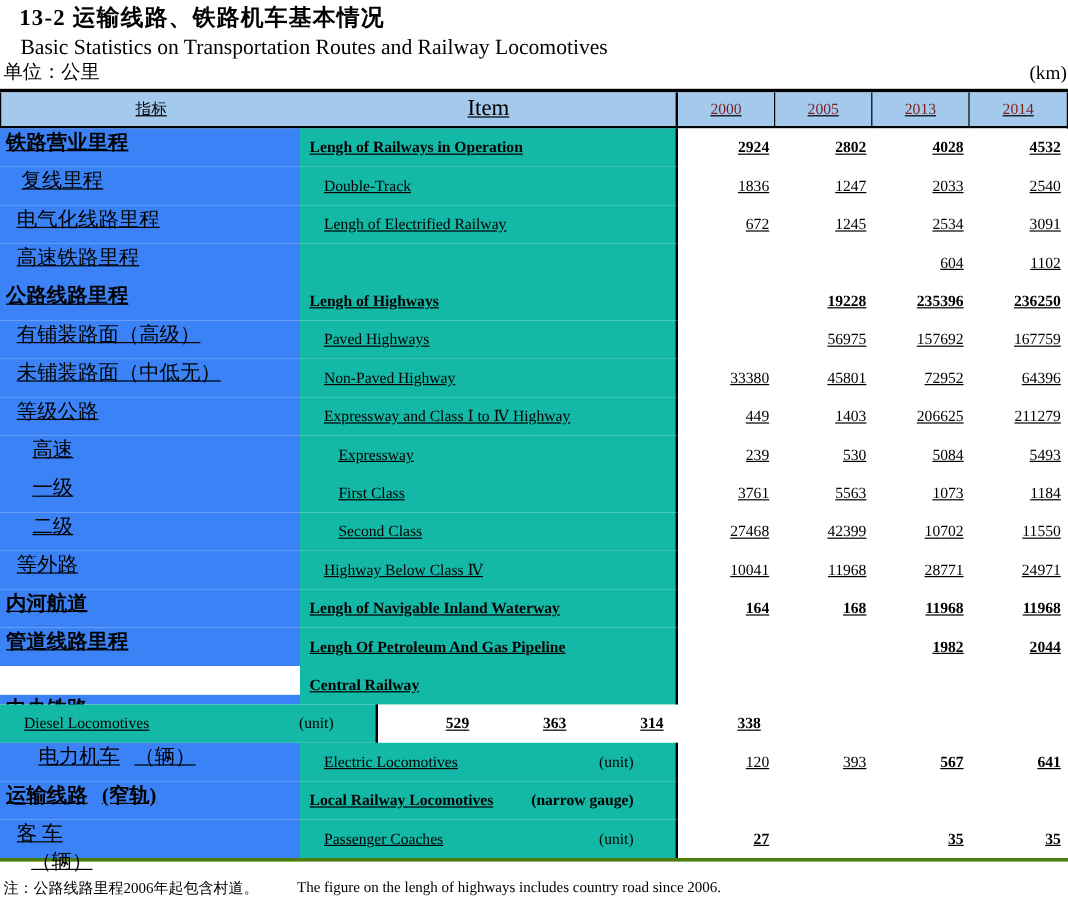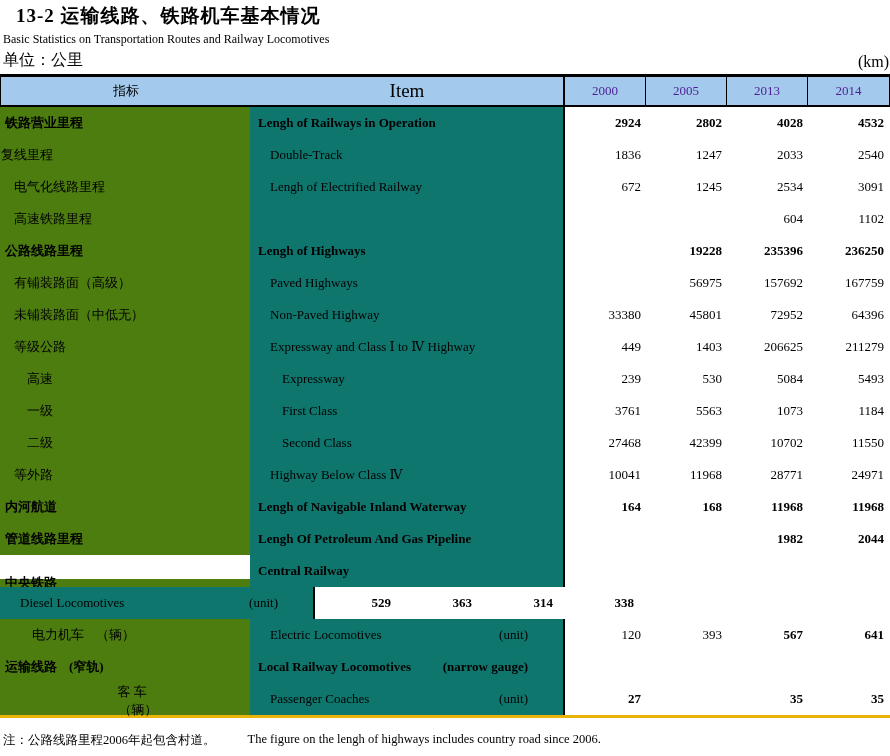--- a/index.html
+++ b/index.html
@@ -12,35 +12,36 @@
   }
   .title-cn {
     font-size: 19px;
     font-weight: bold;
     padding: 5px 18px 0 4px;
     line-height: 22px;
     letter-spacing: 1px;
     margin-left: 12px;
   }
   .title-en {
-    font-size: 12px;
-    padding: 1px 0 0 3px;
+    font-size: 18px;
+    padding: 1px 0 0 17px;
     line-height: 22px;
   }
   .unit-row {
     display: flex;
     justify-content: space-between;
     align-items: flex-end;
     font-size: 16px;
     padding: 4px 1px 3px 3px;
     height: 17px;
   }
   .stats-table {
     border-top: 3px solid #000;
-    border-bottom: 3px solid #eab308;
+    border-bottom: 3px solid #4d7c0f;
+    text-decoration: underline;
   }
   .thead {
     display: flex;
     background: #A3C9EC;
     height: 30px;
     border-bottom: 2px solid #000;
     border-left: 1px solid #000;
     border-right: 1px solid #000;
     box-sizing: border-box;
   }
@@ -53,36 +54,36 @@
     width: 314px;
     display: flex; align-items: center; justify-content: center;
     font-size: 19px;
     border-right: 2px solid #000;
     box-sizing: border-box;
   }
   .h-year {
     width: 81px;
     display: flex; align-items: center; justify-content: center;
     font-size: 13px;
-    color: #4c1d95;
+    color: #7f1d1d;
     border-right: 1px solid #000;
     box-sizing: border-box;
   }
   .h-year:last-child { border-right: none; }
   .trow { display: flex; height: 32px; }
   .c-cn {
     width: 250px;
-    background: #4d7c0f;
-    display: flex; align-items: center;
-    font-size: 13px;
+    background: #3b82f6;
+    display: flex; align-items: flex-start;
+    font-size: 17px;
     box-sizing: border-box;
   }
   .c-en {
     width: 315px;
-    background: #0f766e;
+    background: #14b8a6;
     display: flex; align-items: center;
     font-size: 13px;
     position: relative;
     border-right: 2px solid #000;
     box-sizing: border-box;
   }
   .c-val {
     width: 81px;
     background: #ffffff;
     display: flex; align-items: center; justify-content: flex-end;
@@ -131,21 +132,21 @@
       <span class="en-text">Lengh of Railways in Operation</span>
       <span class="en-unit"></span>
     </div>
     <div class="c-val vb">2924</div>
     <div class="c-val vb">2802</div>
     <div class="c-val vb">4028</div>
     <div class="c-val vb">4532</div>
   </div>
 
   <div class="trow">
-    <div class="c-cn" style="padding-left: 1px;">
+    <div class="c-cn" style="padding-left: 18px;">
       <span class="cn-text">复线里程</span>
       <span class="cn-unit"></span>
     </div>
     <div class="c-en" style="padding-left: 20px;">
       <span class="en-text">Double-Track</span>
       <span class="en-unit"></span>
     </div>
     <div class="c-val">1836</div>
     <div class="c-val">1247</div>
     <div class="c-val">2033</div>

